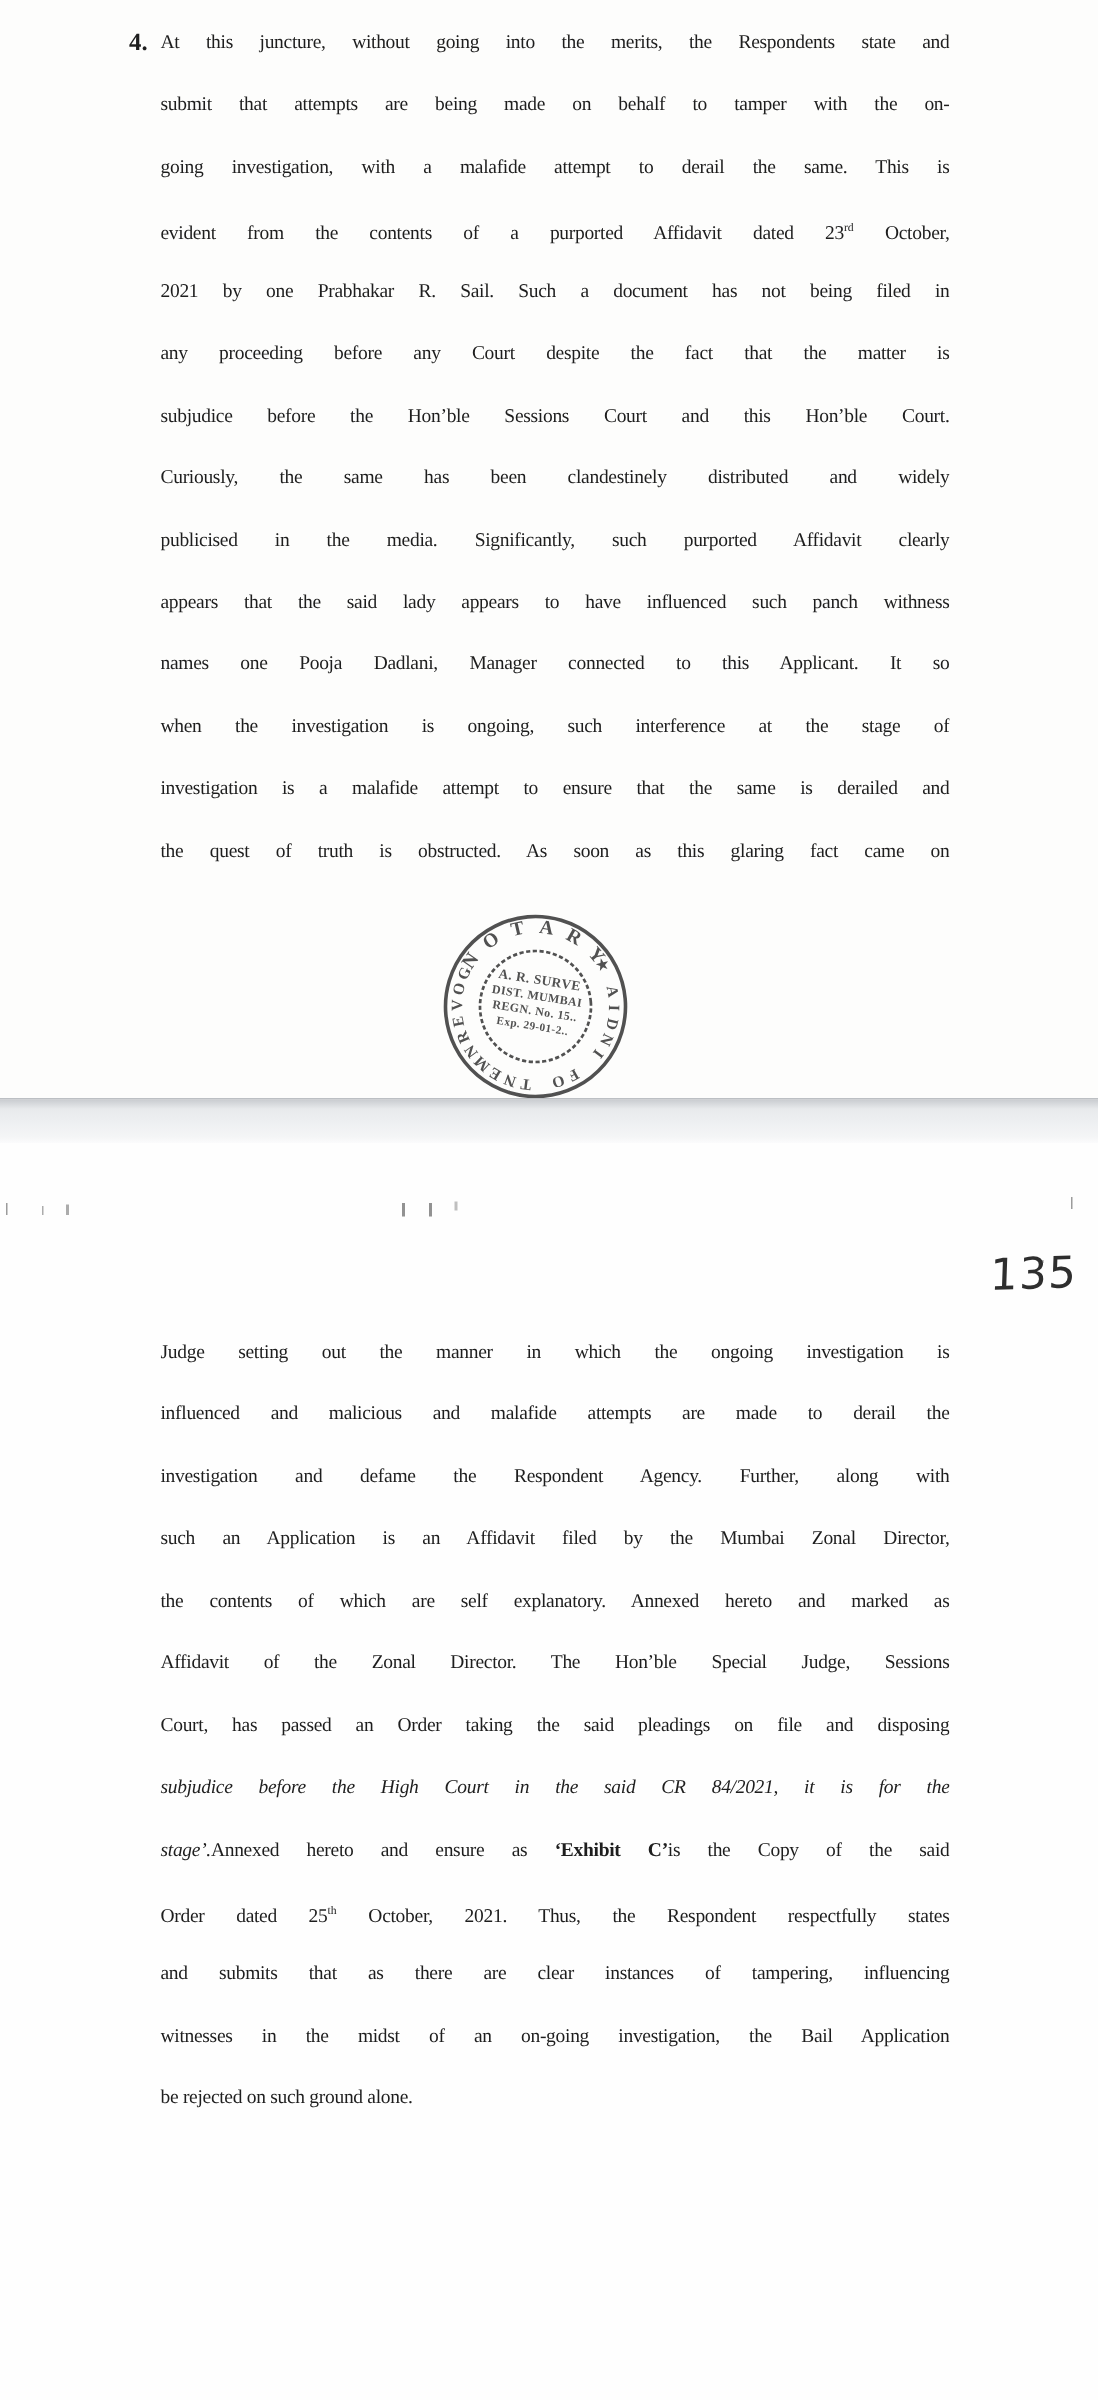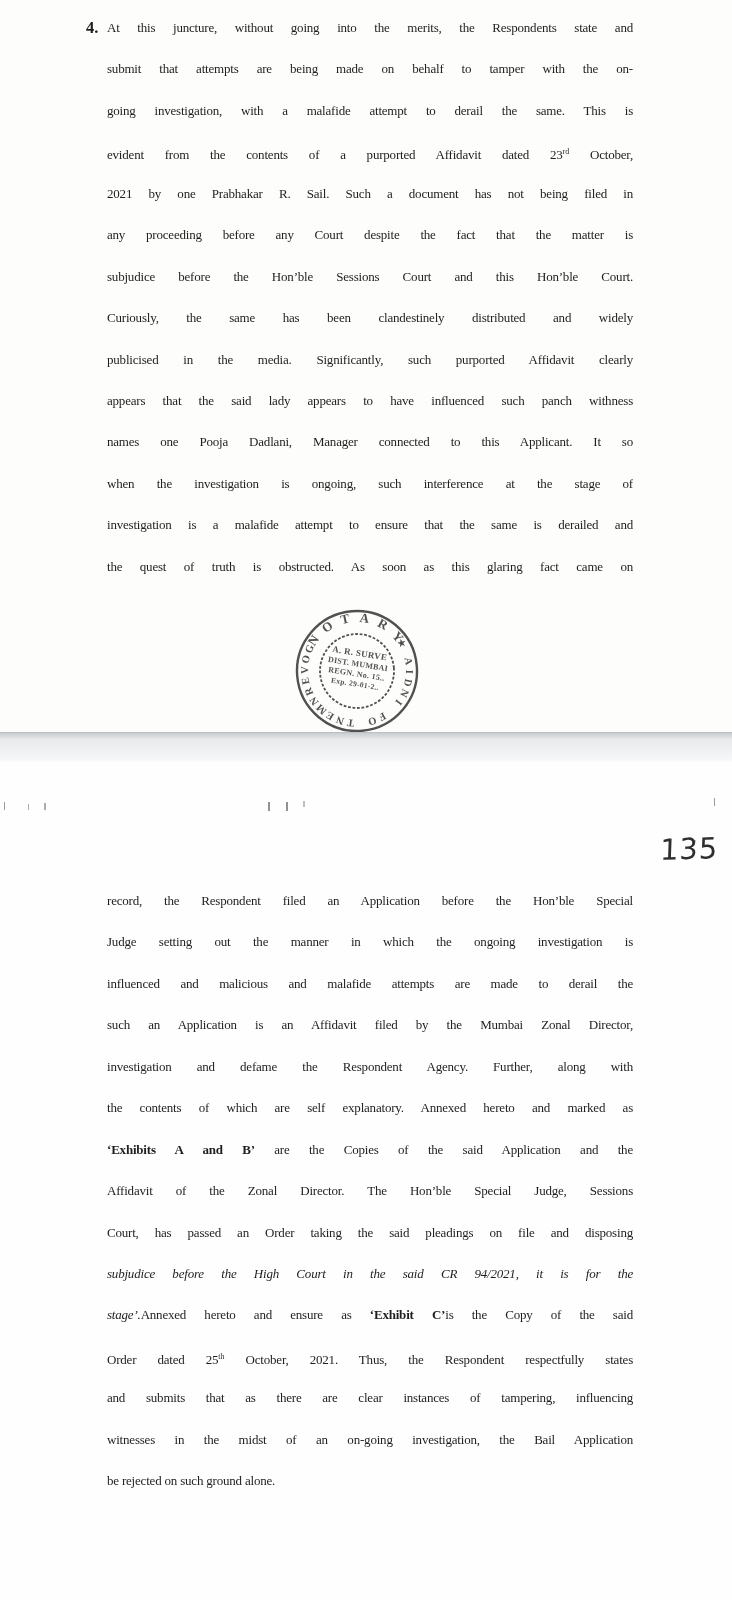--- a/index.html
+++ b/index.html
@@ -160,30 +160,28 @@
     <div class="artifact" style="left:28px; top:42px; width:1px; height:6px; opacity:.45;"></div>
     <div class="artifact" style="left:44px; top:41px; width:2px; height:7px; opacity:.45;"></div>
     <div class="artifact" style="left:268px;top:40px; width:2px; height:9px; opacity:.6;"></div>
     <div class="artifact" style="left:286px;top:40px; width:2px; height:9px; opacity:.6;"></div>
     <div class="artifact" style="left:303px;top:39px; width:2px; height:6px; opacity:.35;"></div>
     <div class="artifact" style="left:714px;top:36px; width:1px; height:8px; opacity:.55;"></div>
     <div class="artifact" style="left:694px;top:78px; width:2px; height:2px; opacity:.3;"></div>
 
     <span class="pg-num">135</span>
     <div class="text-block tb2" id="p2-lines">
-        <div class="tline"><span class="">record, the Respondent filed an Application before the Hon’ble Special</span></div>
         <div class="tline"><span class="">Judge setting out the manner in which the ongoing investigation is</span></div>
         <div class="tline"><span class="">influenced and malicious and malafide attempts are made to derail the</span></div>
+        <div class="tline"><span class="">investigation and defame the Respondent Agency. Further, along with</span></div>
         <div class="tline"><span class="">such an Application is an Affidavit filed by the Mumbai Zonal Director,</span></div>
-        <div class="tline"><span class="">investigation and defame the Respondent Agency. Further, along with</span></div>
         <div class="tline"><span class="">the contents of which are self explanatory. Annexed hereto and marked as</span></div>
-        <div class="tline"><span class="b">‘Exhibits A and B’</span><span class=""> are the Copies of the said Application and the</span></div>
         <div class="tline"><span class="">Affidavit of the Zonal Director. The Hon’ble Special Judge, Sessions</span></div>
         <div class="tline"><span class="">Court, has passed an Order taking the said pleadings on file and disposing</span></div>
-        <div class="tline"><span class="i">subjudice before the High Court in the said CR 94/2021, it is for the</span></div>
+        <div class="tline"><span class="i">subjudice before the High Court in the said CR 84/2021, it is for the</span></div>
         <div class="tline"><span class="i">stage’.</span><span class="">Annexed hereto and ensure as </span><span class="b">‘Exhibit C’</span><span class="">is the Copy of the said</span></div>
         <div class="tline"><span class="">Order dated 25</span><span class="sup">th</span><span class=""> October, 2021. Thus, the Respondent respectfully states</span></div>
         <div class="tline"><span class="">and submits that as there are clear instances of tampering, influencing</span></div>
         <div class="tline"><span class="">witnesses in the midst of an on-going investigation, the Bail Application</span></div>
         <div class="tline last"><span class="">be rejected on such ground alone.</span></div>
       </div>
   </div>
 </div>
 
 </body></html>

